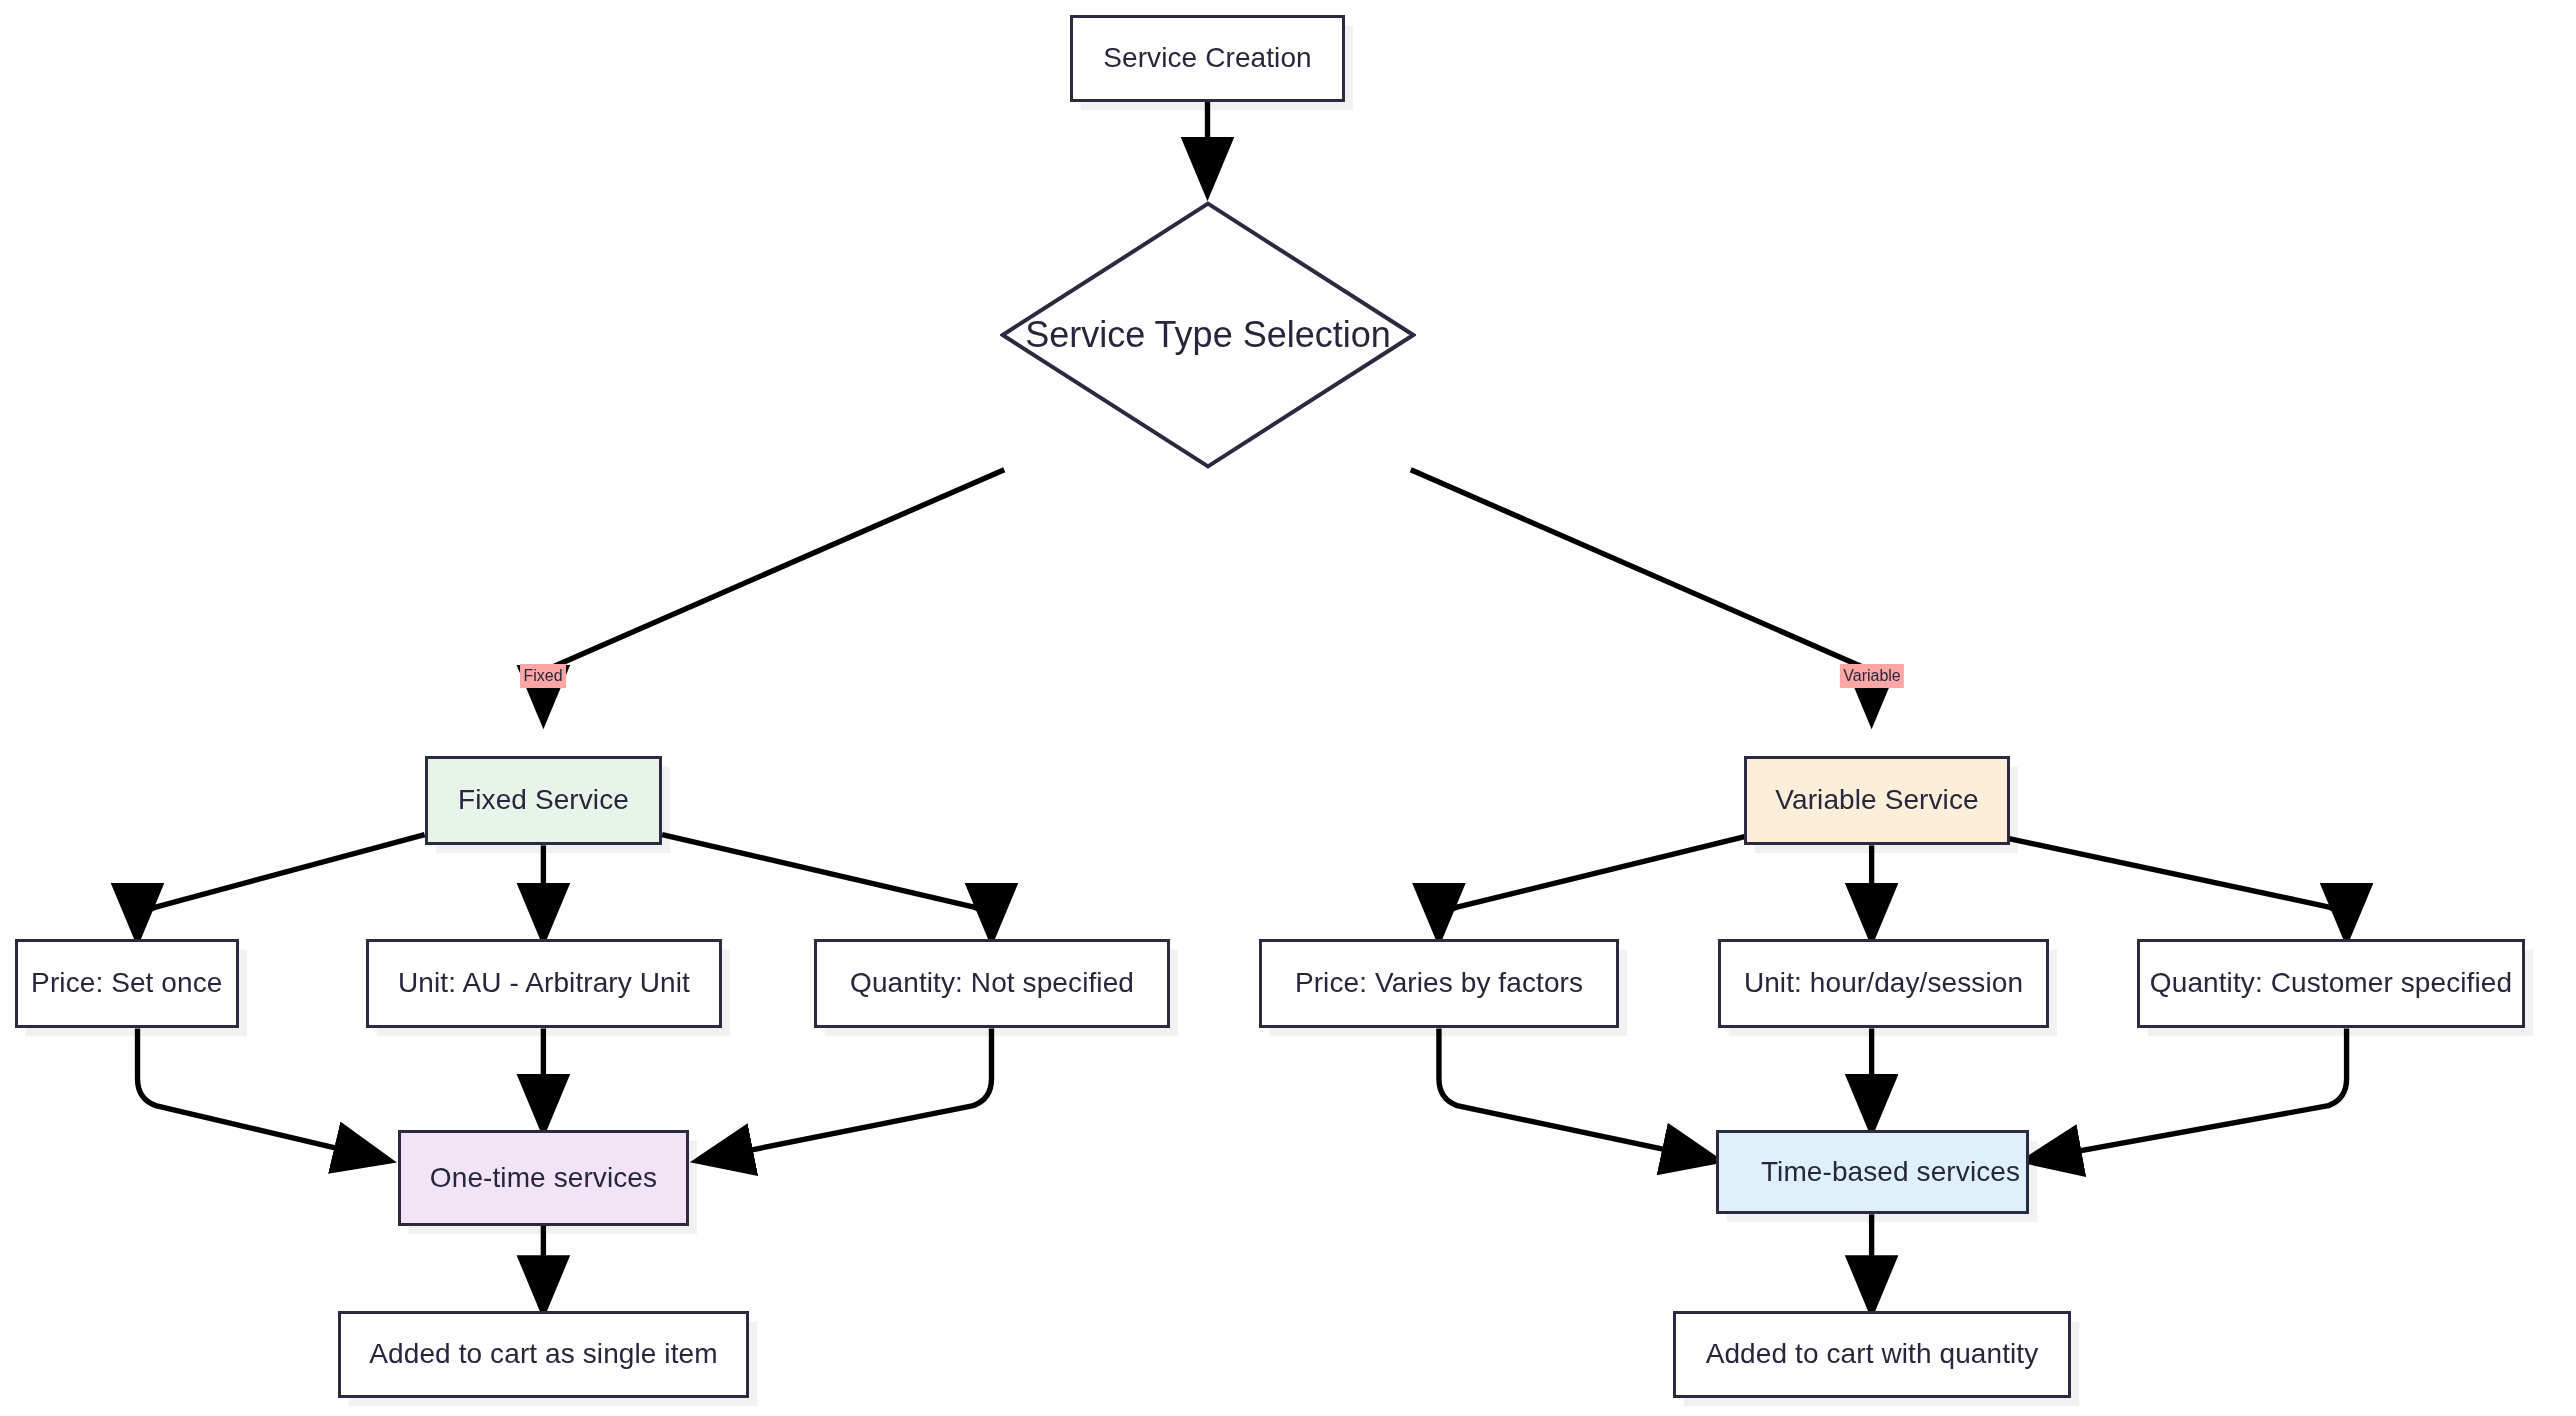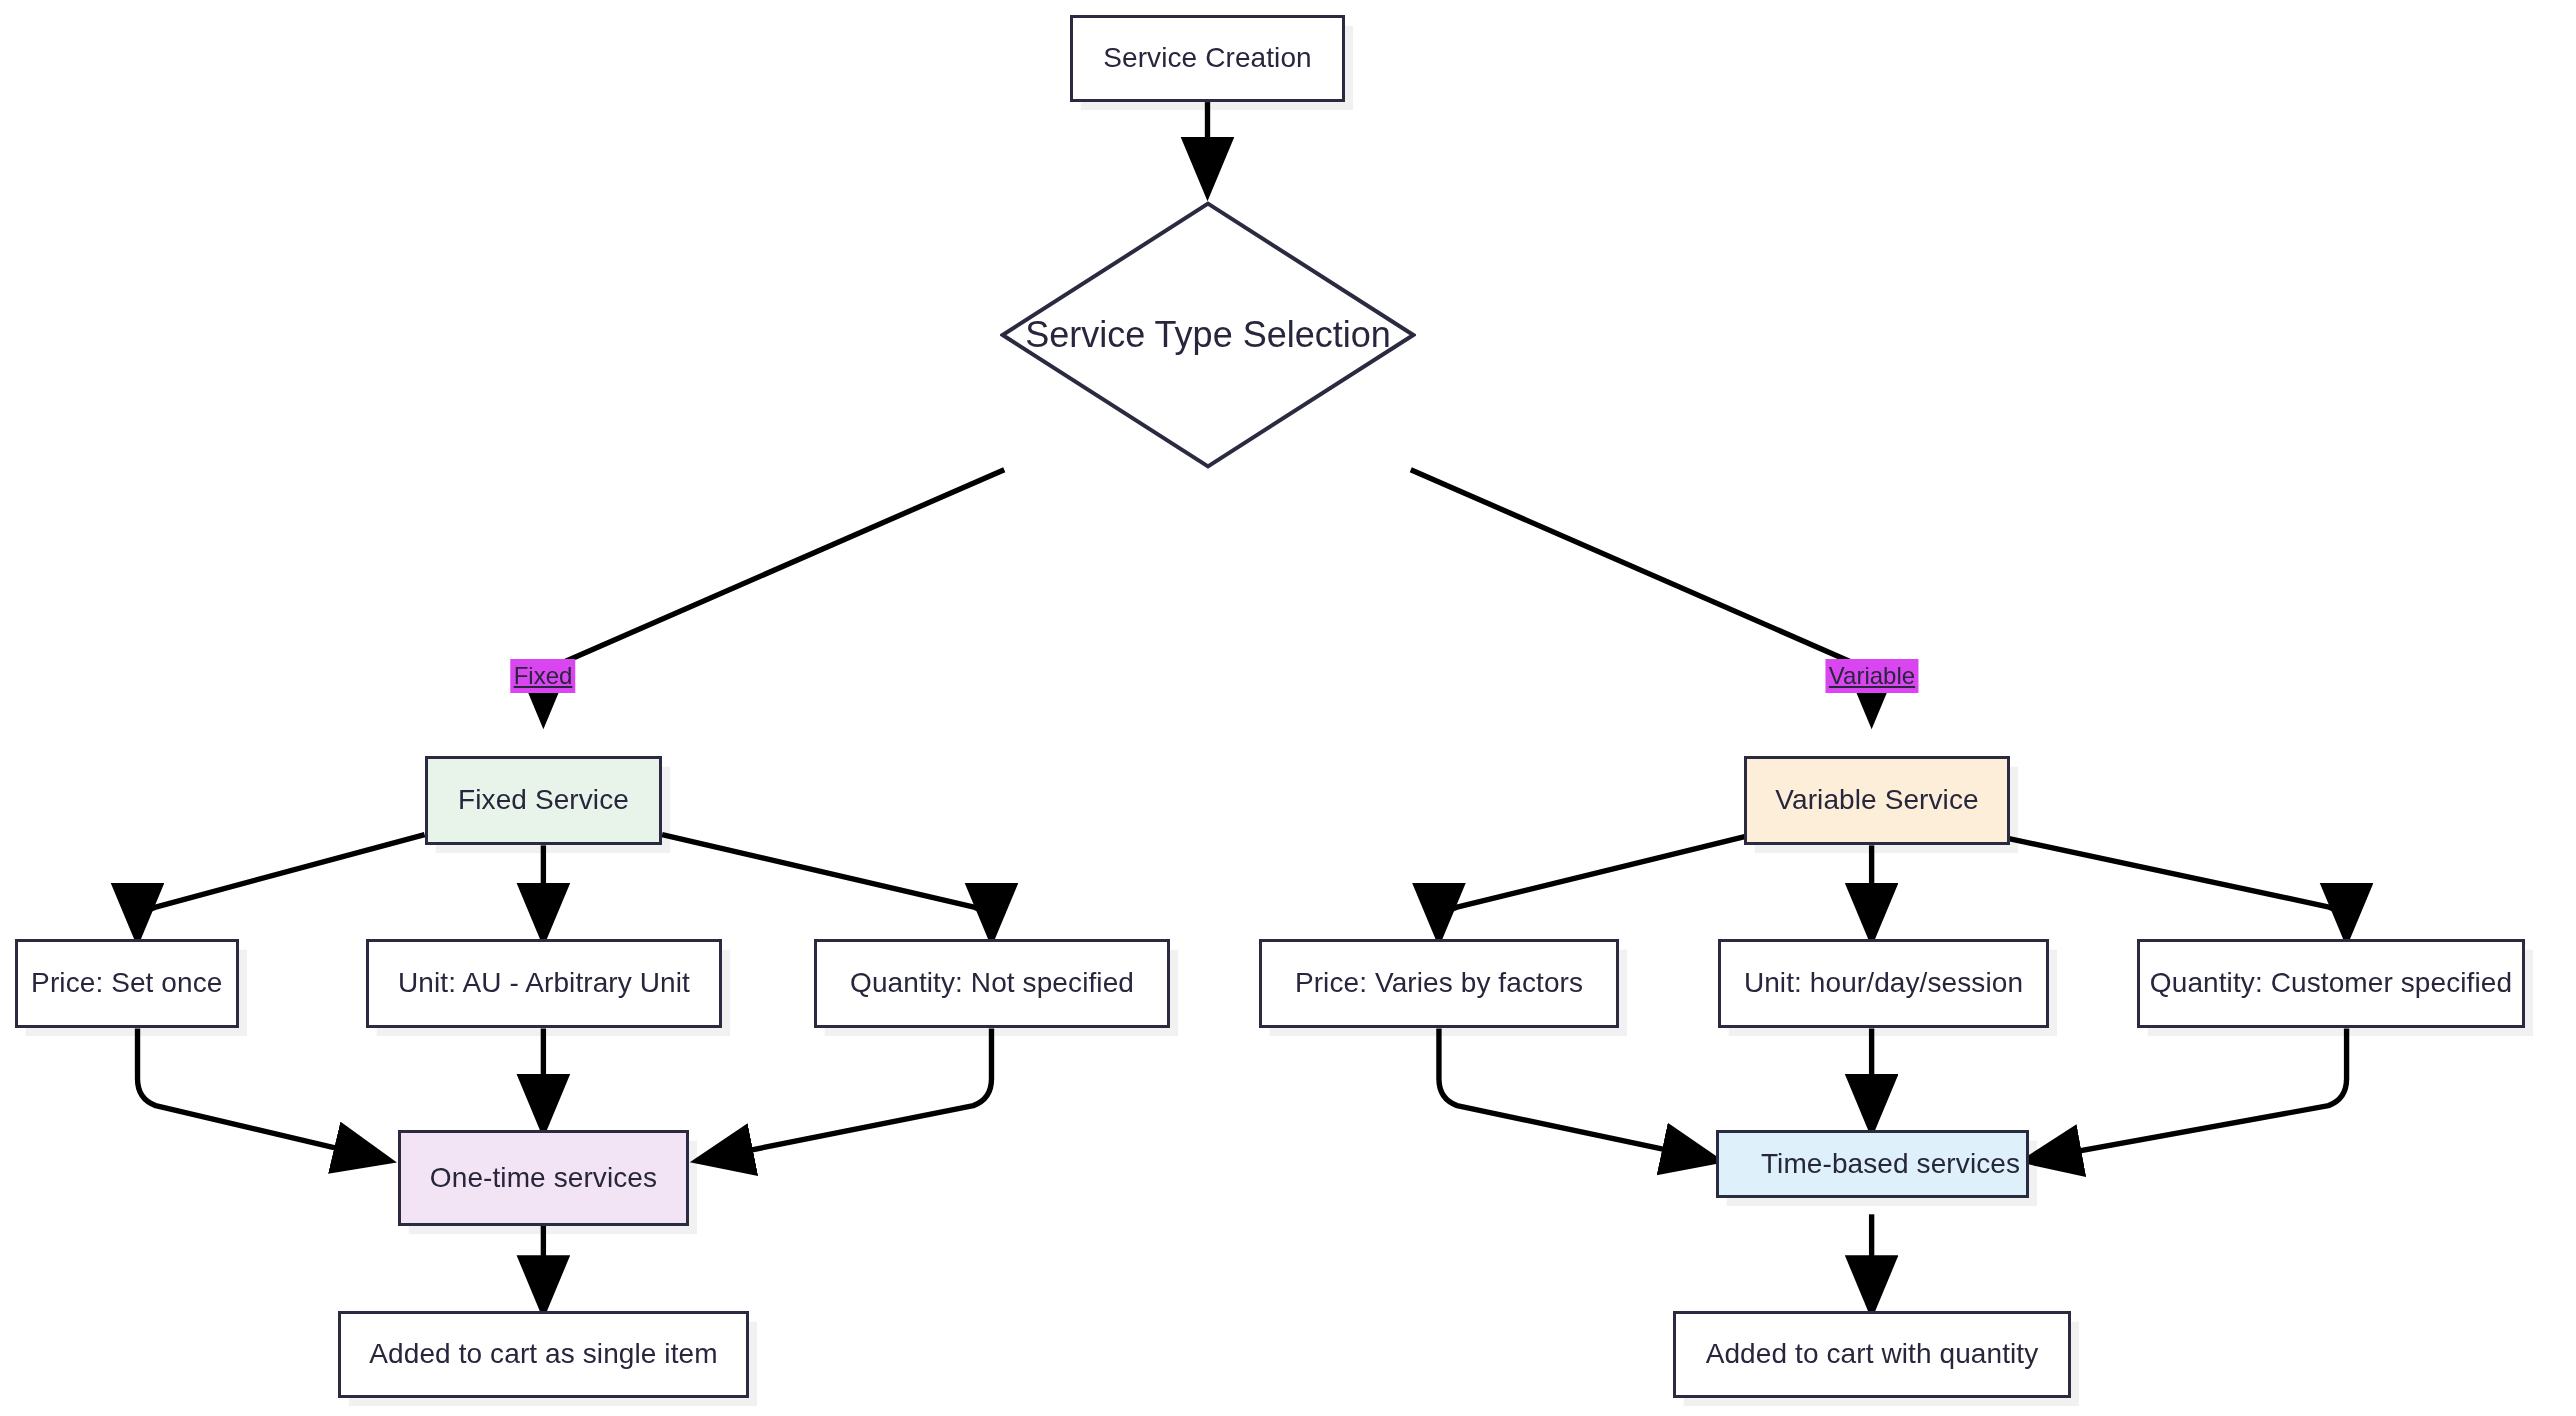--- a/index.html
+++ b/index.html
@@ -68,28 +68,27 @@
   .diamond-label {
     position: relative;
     z-index: 2;
     color: #27263c;
     font-size: 36px;
     white-space: nowrap;
   }
 
   .edge-label {
     position: absolute;
-    background: #d946ef;
+    background: #fca5a5;
     color: #27263c;
-    font-size: 24px;
+    font-size: 16px;
     line-height: 1.25;
     padding: 2px 3.4px;
     white-space: nowrap;
     transform: translate(-50%, -50%);
-    text-decoration: underline;
   }
 </style>
 </head>
 <body>
 
 <div id="diagram-root">
 
   <svg id="edge-layer" viewBox="0 0 3840 2112">
     <defs>
       <marker id="arrow" markerWidth="13" markerHeight="13" refX="10.5" refY="5" orient="auto" markerUnits="strokeWidth">
@@ -163,21 +162,21 @@
   <div class="node fill-white" style="left:1706px; top:939px; width:331px; height:89px;margin-left:12px;">
     <span class="node-label">Unit: hour/day/session</span>
   </div>
   <div class="node fill-white" style="left:2137px; top:939px; width:388px; height:89px;">
     <span class="node-label">Quantity: Customer specified</span>
   </div>
 
   <div class="node fill-purple" style="left:398px; top:1130px; width:291px; height:96px;">
     <span class="node-label">One-time services</span>
   </div>
-  <div class="node fill-blue" style="left:1716px; top:1130px; width:313px; height:68px;padding-left:36px;">
+  <div class="node fill-blue" style="left:1716px; top:1130px; width:313px; height:84px;padding-left:36px;">
     <span class="node-label">Time-based services</span>
   </div>
 
   <div class="node fill-white" style="left:338px; top:1311px; width:411px; height:87px;">
     <span class="node-label">Added to cart as single item</span>
   </div>
   <div class="node fill-white" style="left:1673px; top:1311px; width:398px; height:87px;justify-content:center;">
     <span class="node-label">Added to cart with quantity</span>
   </div>
 

